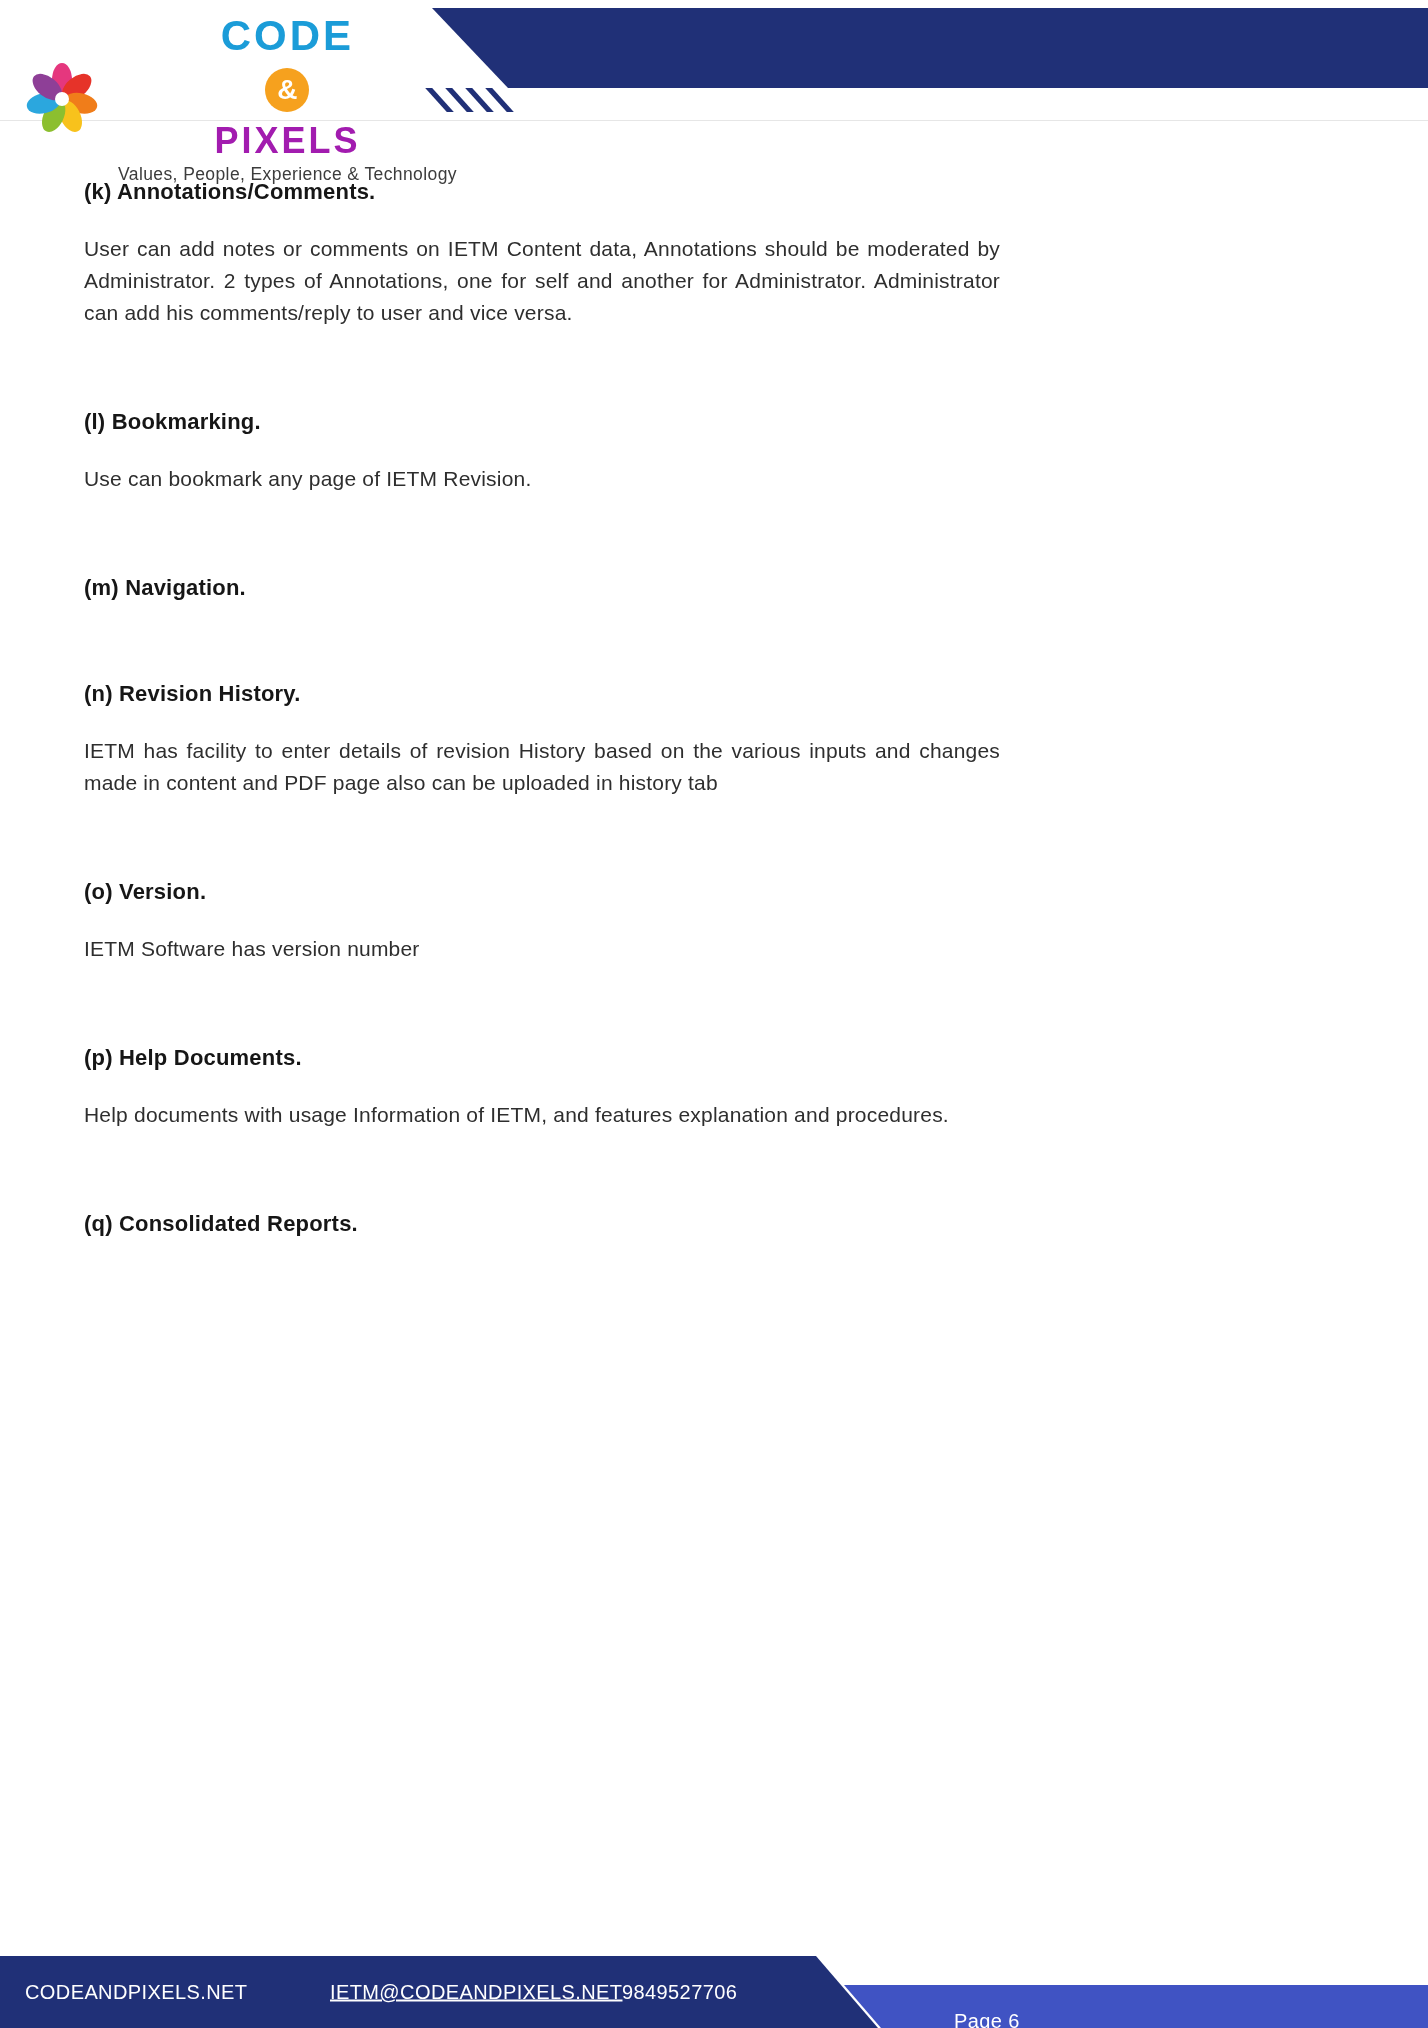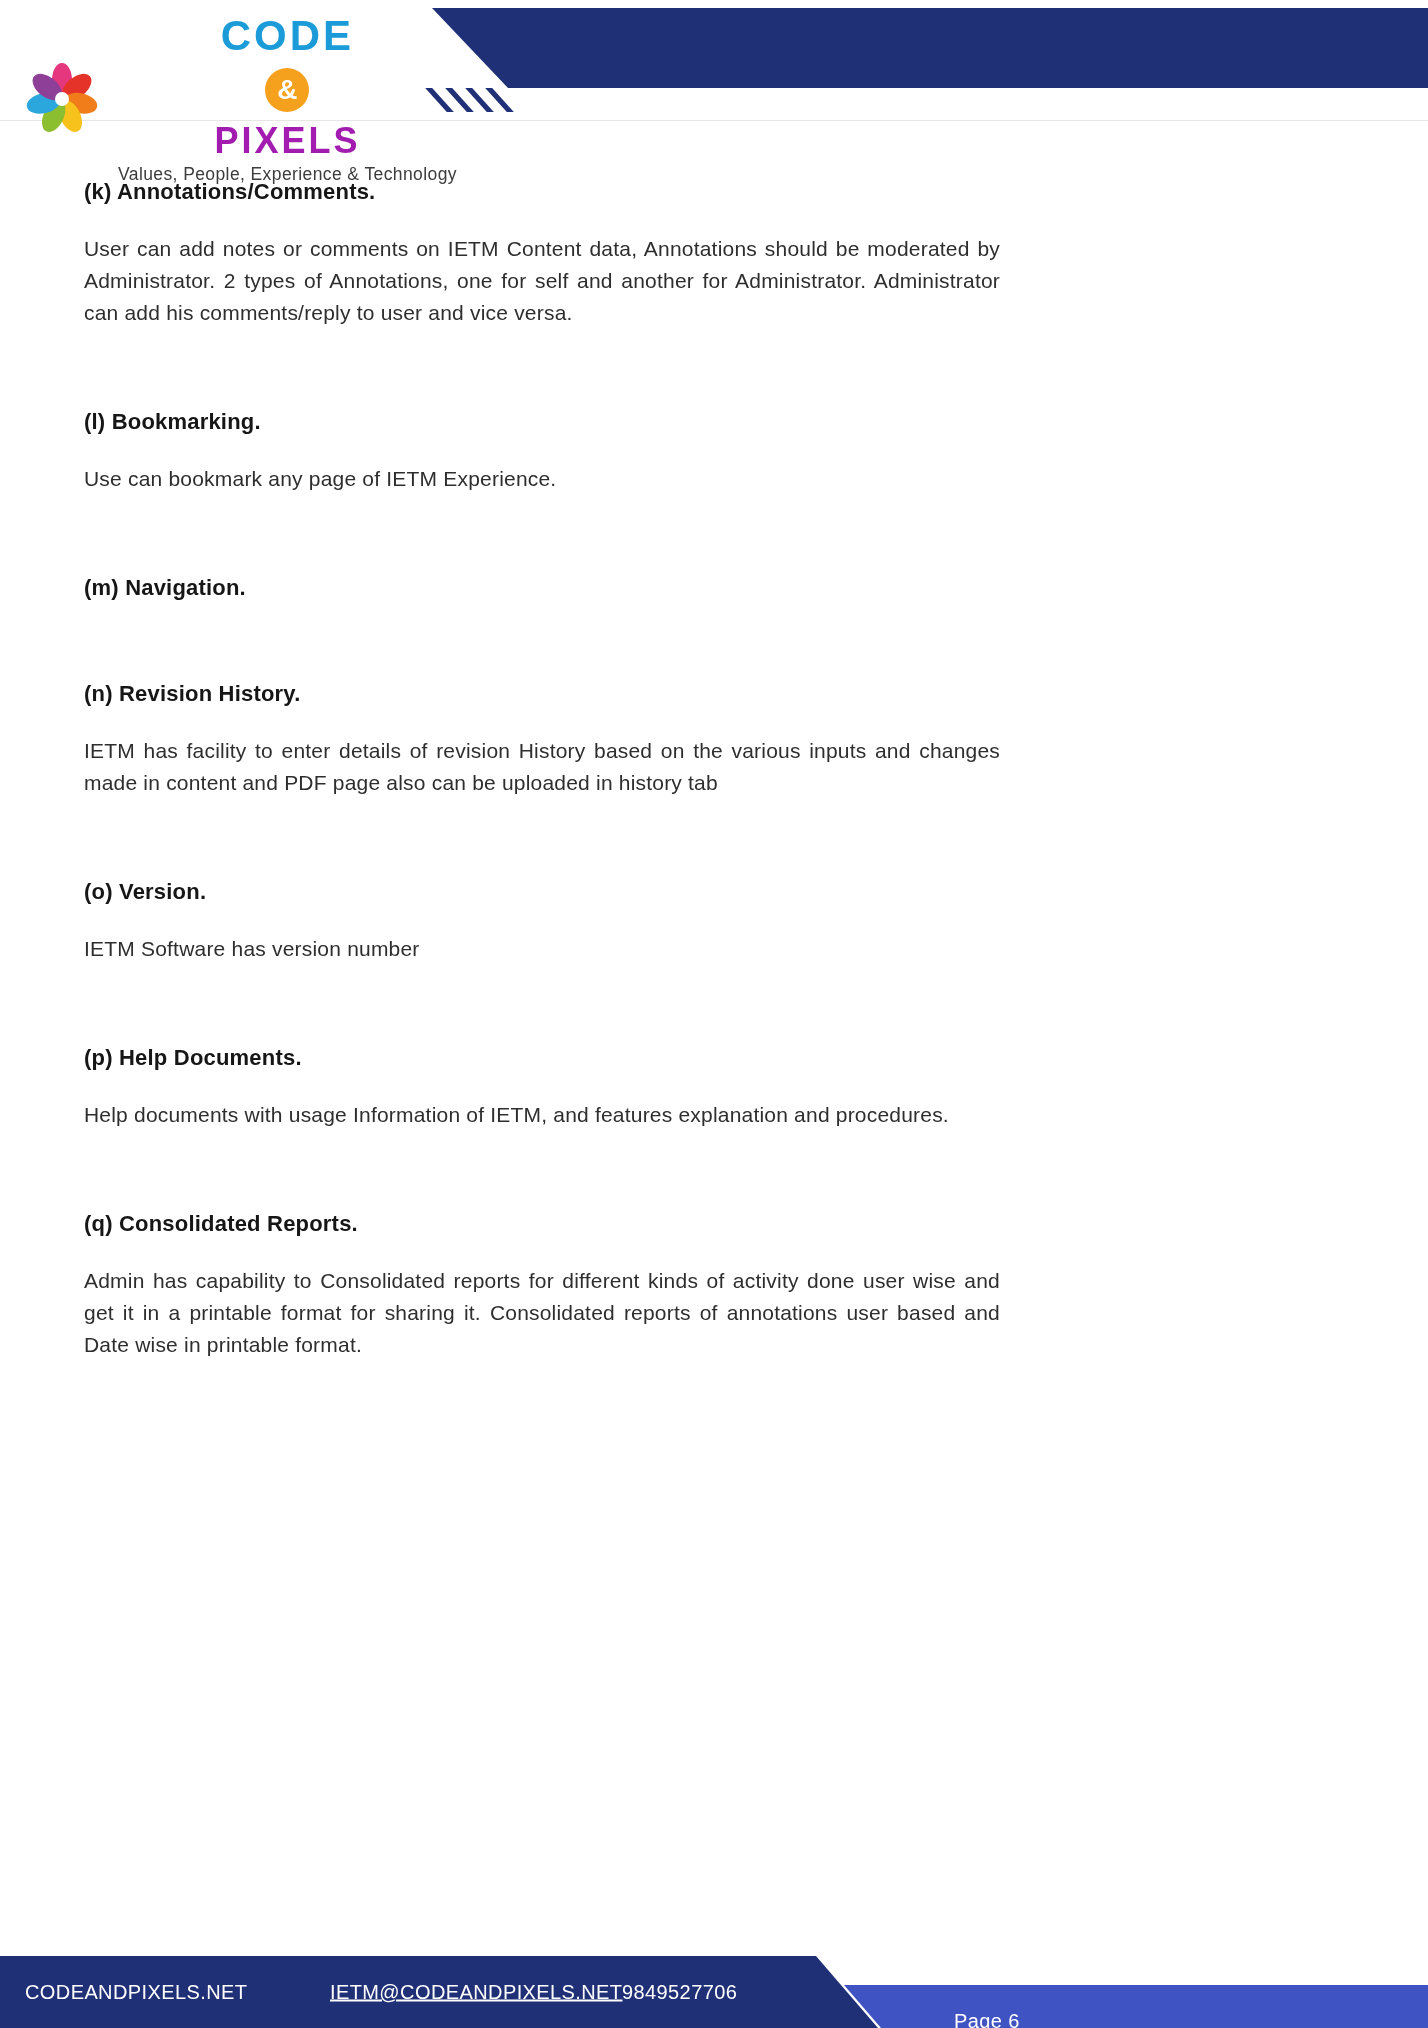--- a/index.html
+++ b/index.html
@@ -199,21 +199,21 @@
 
   <main class="content">
 
     <section class="doc-section">
       <h2>(k) Annotations/Comments.</h2>
       <p>User can add notes or comments on IETM Content data, Annotations should be moderated by Administrator. 2 types of Annotations, one for self and another for Administrator. Administrator can add his comments/reply to user and vice versa.</p>
     </section>
 
     <section class="doc-section">
       <h2>(l) Bookmarking.</h2>
-      <p>Use can bookmark any page of IETM Experience.</p>
+      <p>Use can bookmark any page of IETM Revision.</p>
     </section>
 
     <section class="doc-section">
       <h2>(m) Navigation.</h2>
     </section>
 
     <section class="doc-section">
       <h2>(n) Revision History.</h2>
       <p>IETM has facility to enter details of revision History based on the various inputs and changes made in content and PDF page also can be uploaded in history tab</p>
     </section>
@@ -223,21 +223,20 @@
       <p>IETM Software has version number</p>
     </section>
 
     <section class="doc-section">
       <h2>(p) Help Documents.</h2>
       <p>Help documents with usage Information of IETM, and features explanation and procedures.</p>
     </section>
 
     <section class="doc-section">
       <h2>(q) Consolidated Reports.</h2>
-      <p>Admin has capability to Consolidated reports for different kinds of activity done user wise and get it in a printable format for sharing it. Consolidated reports of annotations user based and Date wise in printable format.</p>
     </section>
 
   </main>
 
   <footer class="footer">
     <span class="footer-site">CODEANDPIXELS.NET</span>
     <a class="footer-email">IETM@CODEANDPIXELS.NET</a>
     <span class="footer-phone">9849527706</span>
     <div class="footer-white"></div>
     <div class="footer-blue">

